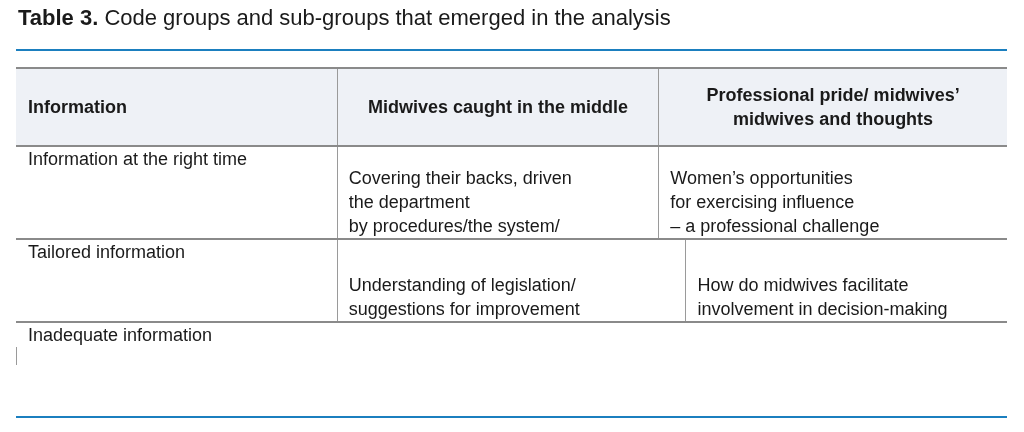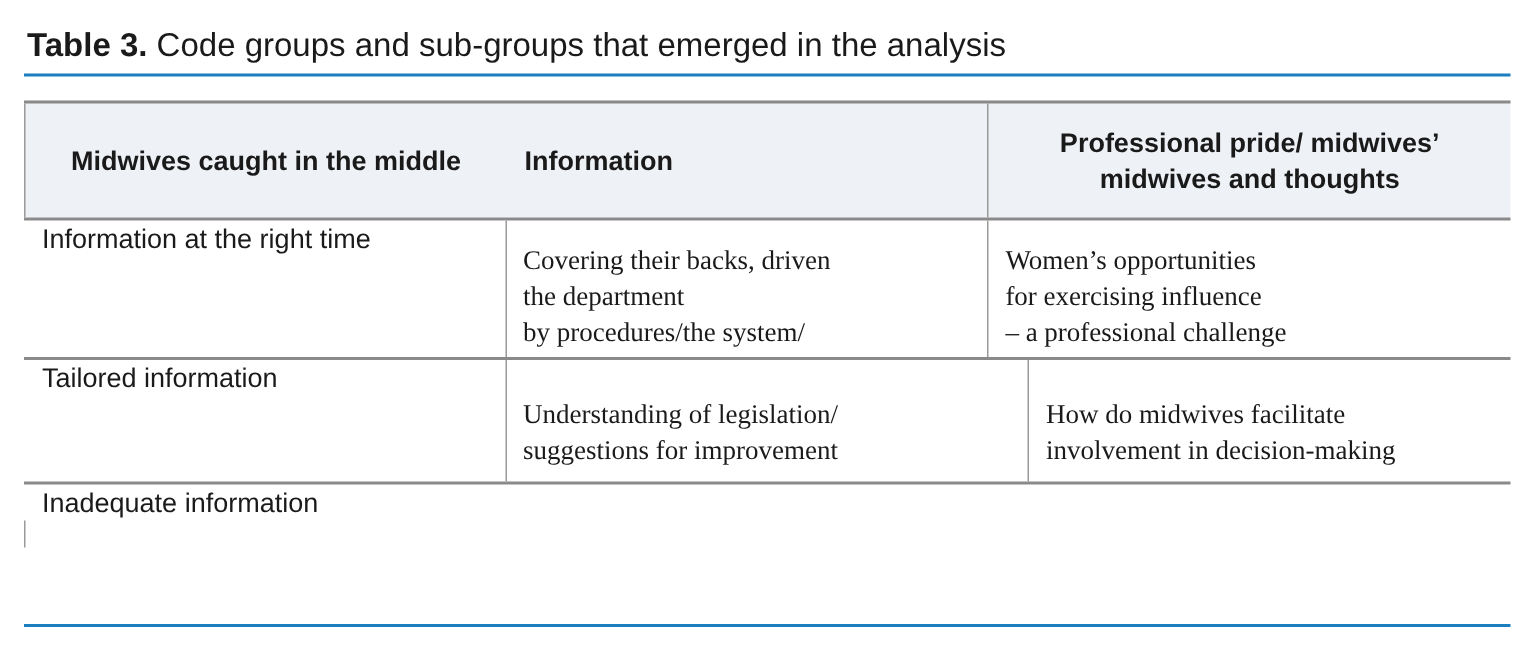--- a/index.html
+++ b/index.html
@@ -11,21 +11,21 @@
       width: 1024px;
       height: 432px;
       position: relative;
       overflow: hidden;
       font-family: "Liberation Sans", "DejaVu Sans", sans-serif;
       color: #1a1a1a;
     }
     .caption {
       position: absolute;
       left: 18px;
-      top: 16px;
+      top: 4px;
       font-size: 22px;
       line-height: 28px;
       white-space: nowrap;
       color: #1a1a1a;
     }
     .caption .label {
       font-weight: bold;
     }
     .rule {
       position: absolute;
@@ -70,23 +70,22 @@
       align-items: center;
       font-size: 18px;
     }
     .header .cell.c2, .header .cell.c3 {
       justify-content: center;
       text-align: center;
     }
     .body-row .cell.c1 {
     }
     .body-row .cell.c2, .body-row .cell.c3 {
-      align-items: center;
+      align-items: flex-end;
       padding-top: 9px;
-      font-family: Liberation Serif, serif;
     }
     .r2 .cell.c2, .r2 .cell.c3 {
       padding-top: 15px;
     }
     .lines {
       display: block;
     }
     .lines span {
       display: block;
       white-space: nowrap;
@@ -96,28 +95,28 @@
 <body>
 
 <div class="caption">
   <span class="label">Table 3.</span><span> Code groups and sub-groups that emerged in the analysis</span>
 </div>
 
 <div class="rule top"></div>
 
 <div class="table">
   <div class="row header">
+    <div class="cell c1">
+      <div class="lines">
+        <span>Information</span>
+      </div>
+    </div>
     <div class="cell c2">
       <div class="lines">
         <span>Midwives caught in the middle</span>
-      </div>
-    </div>
-    <div class="cell c1">
-      <div class="lines">
-        <span>Information</span>
       </div>
     </div>
     <div class="cell c3">
       <div class="lines">
         <span>Professional pride/ midwives’</span>
         <span>midwives and thoughts</span>
       </div>
     </div>
   </div>
 

